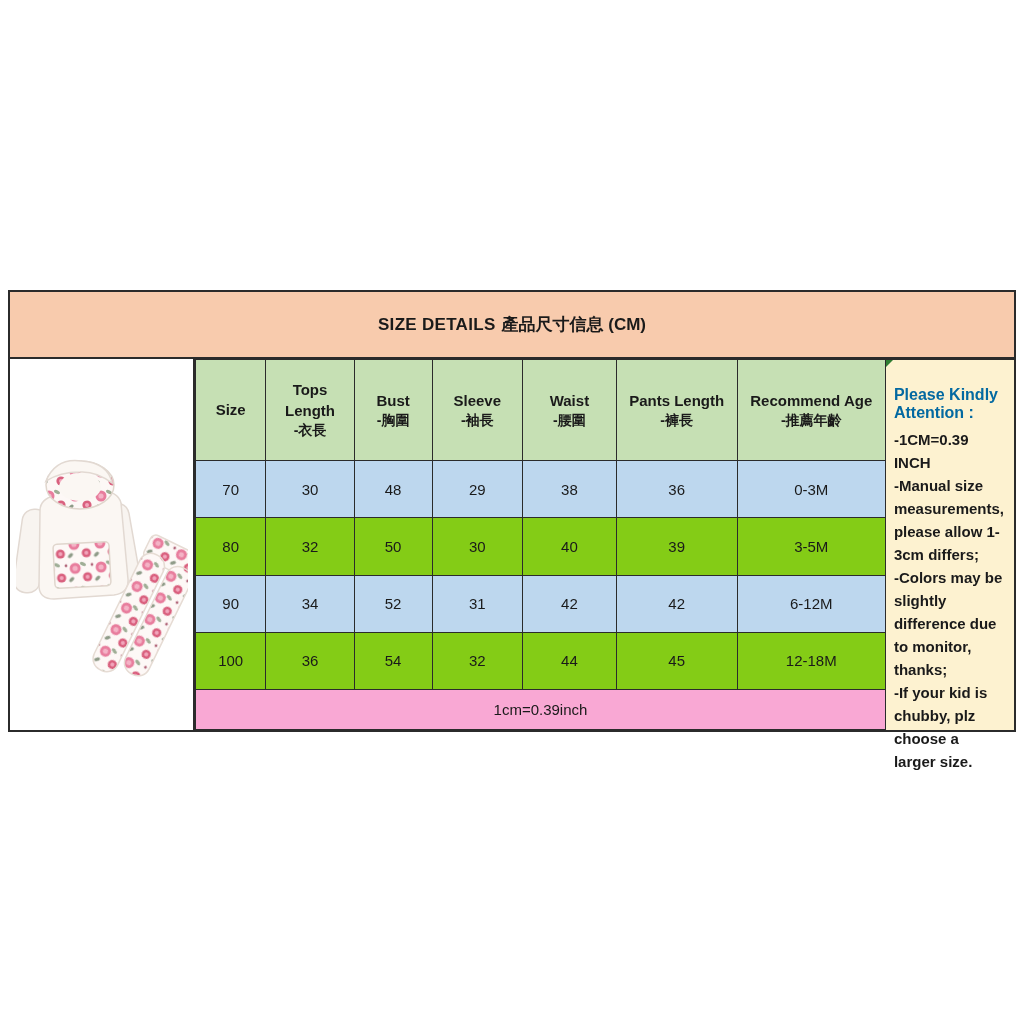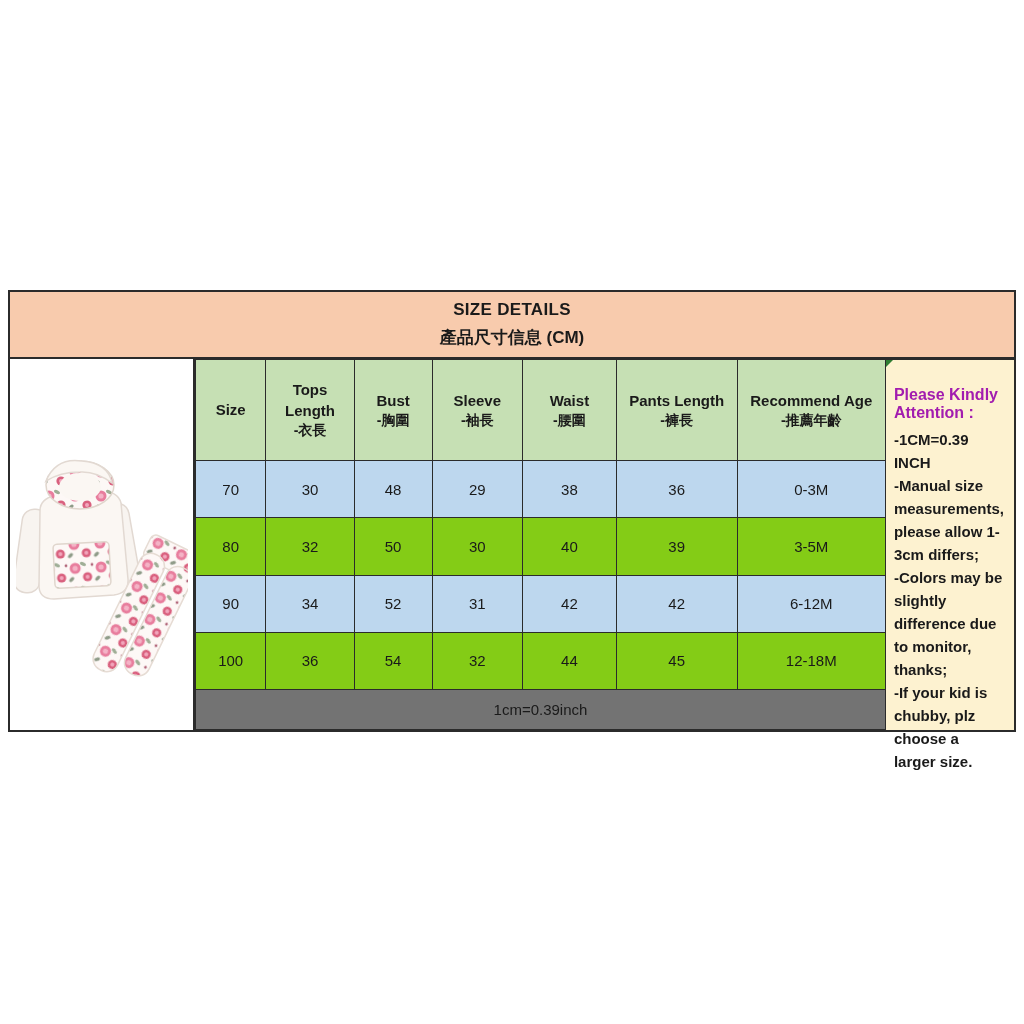--- a/index.html
+++ b/index.html
@@ -3,48 +3,48 @@
 <meta charset="utf-8">
 <style>
   * { margin:0; padding:0; box-sizing:border-box; }
   html,body { width:1024px; height:1024px; background:#ffffff;
               font-family:"Liberation Sans","DejaVu Sans",sans-serif; color:#1a1a1a; }
   .sheet { position:absolute; left:8px; top:290px; width:1008px; height:442px;
            border:2px solid #2b2b2b; background:#ffffff; }
 
   
   .title-bar { height:67px; background:#F8CBAD; border-bottom:2px solid #2b2b2b;
-               display:flex; flex-direction:column; align-items:center; justify-content:center; gap:6px; }
+               display:flex; align-items:center; justify-content:center; gap:6px; }
   .title-line  { font-size:17px; font-weight:700; letter-spacing:.3px; }
   .subtitle-line { font-size:17px; font-weight:700; }
 
   
   .content { display:flex; height:371px; }
   .photo-cell { width:185px; min-width:185px; background:#ffffff;
                 border-right:2px solid #2b2b2b; display:flex; align-items:center; justify-content:center;
                 padding-top:60px; }
   .table-area { flex:1; display:flex; flex-direction:row; }
 
   table.size-chart { width:100%; border-collapse:collapse; table-layout:fixed; }
   table.size-chart td { border:1.6px solid #2b2b2b; text-align:center; vertical-align:middle;
                         font-size:15px; overflow:hidden; }
   tr.head-row td { background:#C6E0B4; height:48px; font-weight:700; }
   .col-head { display:flex; flex-direction:column; align-items:center; justify-content:center; line-height:1.35; }
   .col-head .zh { font-size:14px; }
   tr.data-row td { height:34px; }
   tr.row-blue td  { background:#BDD7EE; }
   tr.row-peach td { background:#84cc16; }
-  tr.unit-row td  { background:#737373; height:24px; font-size:15px; }
+  tr.unit-row td  { background:#f9a8d4; height:24px; font-size:15px; }
 
   
   .attention { flex:1; background:#FDF2D0; border-top:1.6px solid #2b2b2b;
                padding:26px 10px 0 8px; position:relative; }
   .attention .corner { position:absolute; left:0; top:0; width:0; height:0;
                        border-top:7px solid #2e7d32; border-right:7px solid transparent; }
-  .attn-heading { color:#a21caf; font-weight:700; font-size:16px; margin-bottom:6px; }
+  .attn-heading { color:#0369a1; font-weight:700; font-size:16px; margin-bottom:6px; }
   .attn-line { font-weight:700; font-size:15px; line-height:23px; }
 
   svg .outline { stroke:#e2d9d2; stroke-width:1.5; }
 </style>
 </head>
 <body>
 
 <div class="sheet">
 
   <div class="title-bar">

